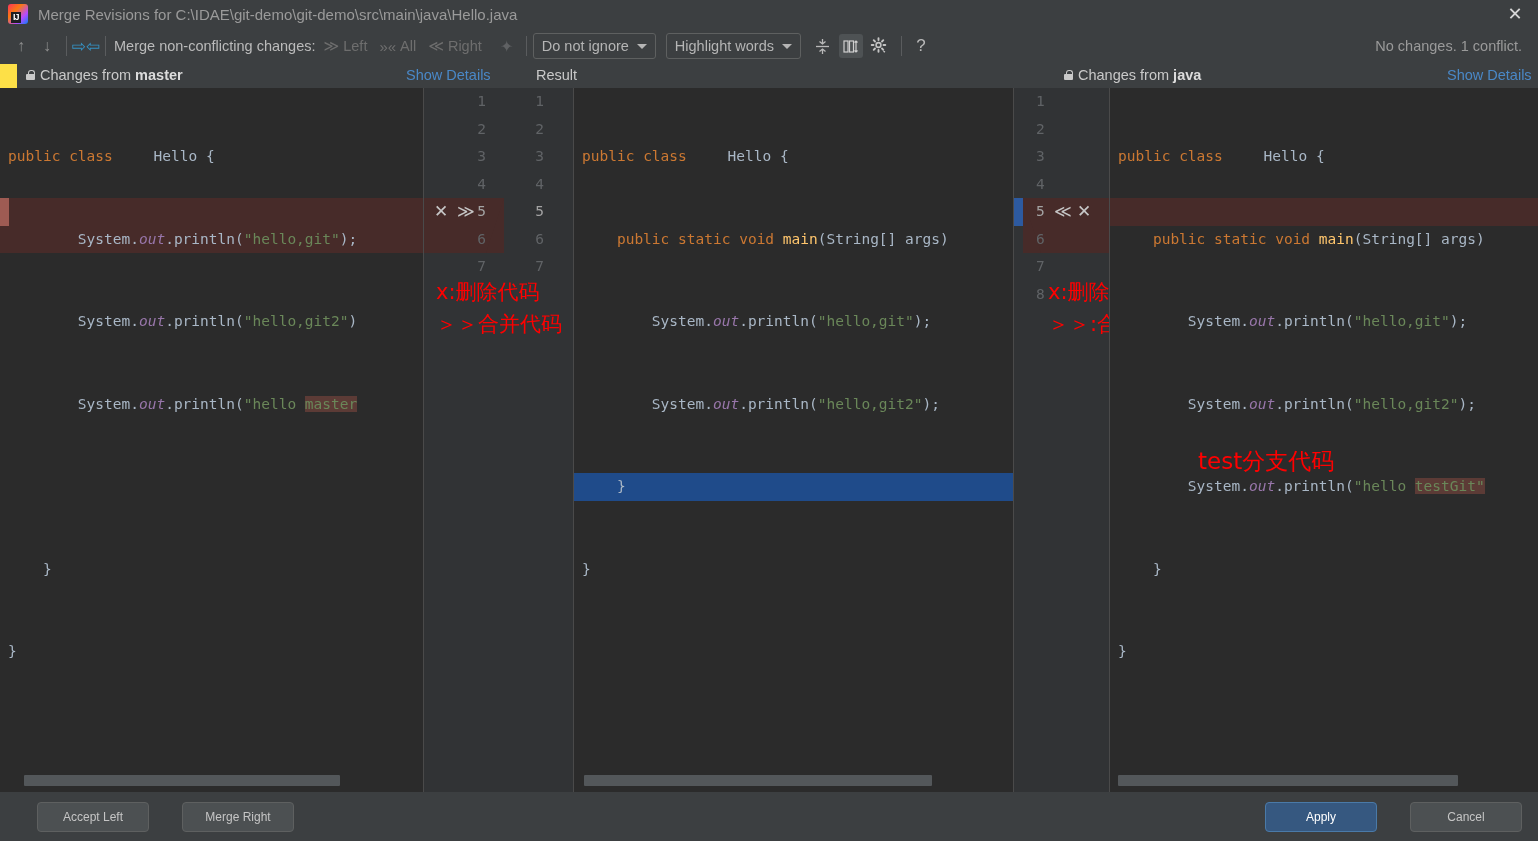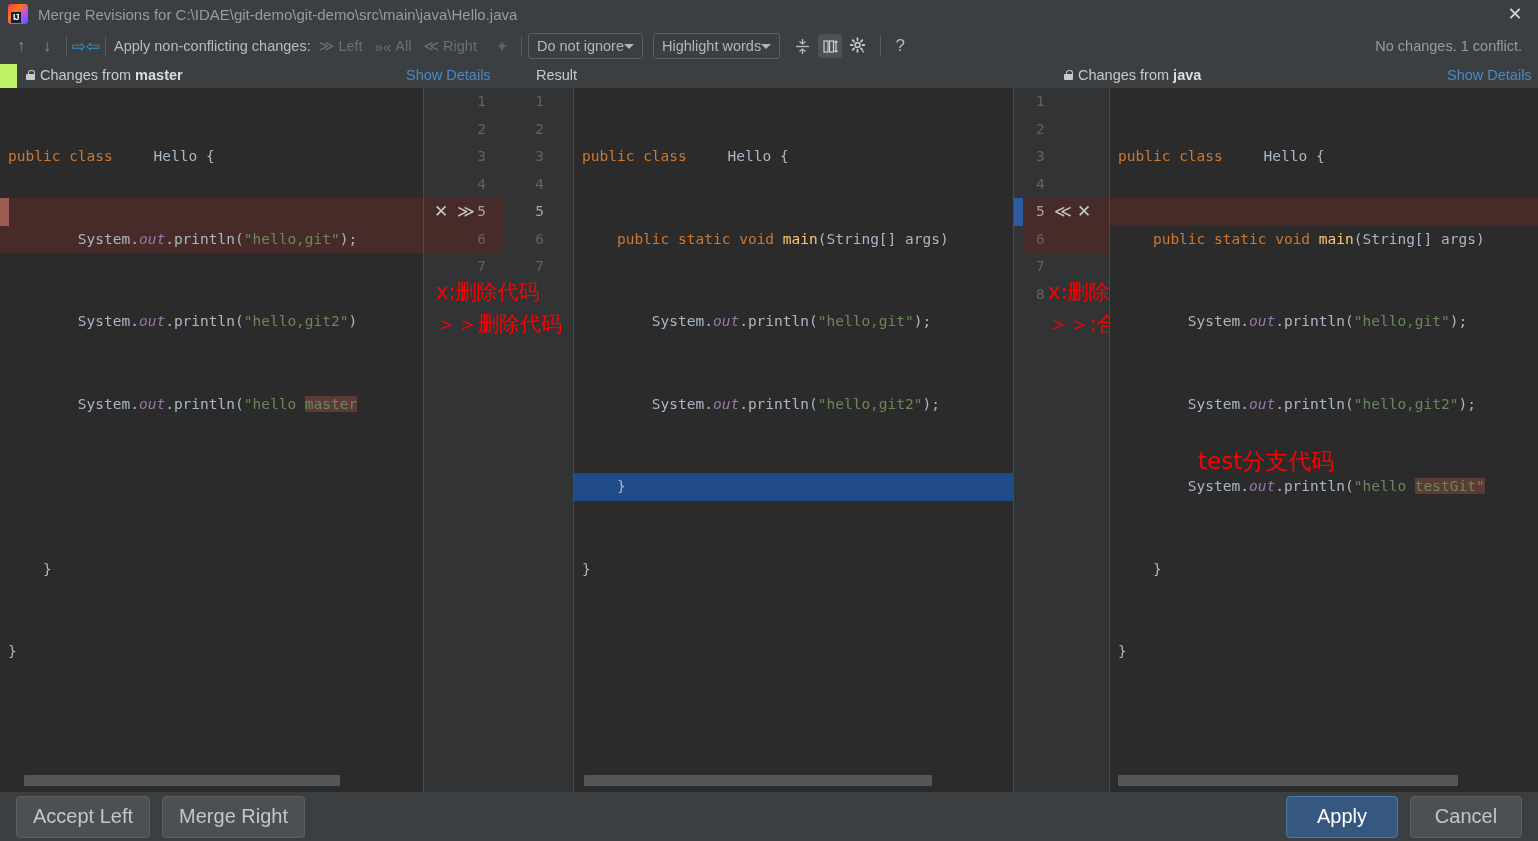--- a/index.html
+++ b/index.html
@@ -2,21 +2,21 @@
 <html><head>
 <meta charset="utf-8">
 <style>
   * { box-sizing: border-box; margin: 0; padding: 0; }
   html, body {
     width: 1538px; height: 841px;
     background: #3c3f41;
     font-family: "Liberation Sans", sans-serif;
     overflow: hidden;
   }
-  .window { position: relative; width: 1538px; height: 841px; background: #bef264; }
+  .window { position: relative; width: 1538px; height: 841px; background: #fde047; }
 
   
   .titlebar {
     position: absolute; top: 0; left: 0; width: 1538px; height: 28px;
     background: #3c3f41; display: flex; align-items: center;
   }
   .app-logo {
     width: 20px; height: 20px; margin-left: 8px; margin-right: 10px;
     border-radius: 3px; position: relative; overflow: hidden;
     background: linear-gradient(135deg, #fe315d 0%, #f97a12 35%, #b74aff 70%, #087cfa 100%);
@@ -48,21 +48,21 @@
   }
   .tb-sep { width: 1px; height: 20px; background: #5a5c5e; margin: 0 6px; flex: 0 0 auto; }
   .tb-label { font-size: 14.5px; color: #bbbbbb; margin: 0 8px 0 2px; white-space: nowrap; }
   .tb-action {
     font-size: 14.5px; color: #6e6e6e; margin-right: 12px; white-space: nowrap;
     display: flex; align-items: center; gap: 4px;
   }
   .tb-action .chev { font-size: 15px; color: #6e6e6e; }
   .combo {
     height: 26px; border: 1px solid #5e6060; border-radius: 3px; background: #3c3f41;
-    display: flex; align-items: center; padding: 0 8px; 
+    display: flex; align-items: center; padding: 0 8px; gap: 8px;
     font-size: 14.5px; color: #b5b5b5; margin-right: 10px; white-space: nowrap;
   }
   .combo .caret {
     width: 0; height: 0; border-left: 5px solid transparent; border-right: 5px solid transparent;
     border-top: 5px solid #b5b5b5;
   }
   .tb-toggle {
     width: 24px; height: 24px; display: flex; align-items: center; justify-content: center;
     color: #b9b9b9; margin-right: 4px; border-radius: 3px;
   }
@@ -143,25 +143,25 @@
   
   .hscroll { position: absolute; bottom: 6px; height: 11px; background: transparent; }
   .hscroll .thumb { height: 11px; background: #53575a; border-radius: 1px; }
 
   
   .bottombar {
     position: absolute; bottom: 0; left: 0; width: 1538px; height: 49px;
     background: #3c3f41; display: flex; align-items: center; padding: 0 16px;
   }
   .btn {
-    height: 42px; min-width: 112px; padding: 0 16px; border-radius: 4px;
+    height: 30px; min-width: 112px; padding: 0 16px; border-radius: 4px;
     border: 1px solid #5e6060; background: #4c5052; color: #c5c5c5;
-    font-size: 20px; font-family: "Liberation Sans", sans-serif;
+    font-size: 12px; font-family: "Liberation Sans", sans-serif;
     display: flex; align-items: center; justify-content: center; cursor: pointer;
-    margin-right: 12px; white-space: nowrap;
+    margin-right: 12px; white-space: nowrap; margin-left: 21px;
   }
   .btn.primary { background: #365880; border-color: #4a7aa8; color: #ffffff; }
   .btn.ghost { background: #4c5052; }
   .spacer { flex: 1 1 auto; }
 </style>
 </head>
 <body>
 
 <div class="window">
 
@@ -170,21 +170,21 @@
     <div class="title-text">Merge Revisions for C:\IDAE\git-demo\git-demo\src\main\java\Hello.java</div>
     <div class="close-btn">✕</div>
   </div>
 
   <div class="toolbar">
     <div class="tb-icon">↑</div>
     <div class="tb-icon">↓</div>
     <div class="tb-sep"></div>
     <div class="tb-icon" style="color:#3592c4;font-size:17px;">⇨⇦</div>
     <div class="tb-sep"></div>
-    <div class="tb-label">Apply non-conflicting changes:</div>
+    <div class="tb-label">Merge non-conflicting changes:</div>
     <div class="tb-action">
       <span class="chev">≫</span>
       <span>Left</span>
     </div>
     <div class="tb-action">
       <span class="chev">»«</span>
       <span>All</span>
     </div>
     <div class="tb-action">
       <span class="chev">≪</span>
@@ -291,21 +291,21 @@
             <span class="num" style="right:88px;">6</span>
             <span class="num" style="right:30px;">6</span>
           </div>
         <div class="gl">
             <span class="num" style="right:88px;">7</span>
             <span class="num" style="right:30px;">7</span>
           </div>
       </div>
 
       <div class="anno" style="left:12px;top:190px;">x:删除代码</div>
-      <div class="anno" style="left:12px;top:222px;">＞＞删除代码</div>
+      <div class="anno" style="left:12px;top:222px;">＞＞合并代码</div>
     </div>
 
     <div class="pane pane-mid">
       <div class="code">
         <div class="ln"><span class="k">public</span> <span class="k">class</span> <span class="cls">Hello</span> {</div>
         <div class="ln">    <span class="k">public</span> <span class="k">static</span> <span class="k">void</span> <span class="fn">main</span>(String[] args)</div>
         <div class="ln">        System.<span class="fld">out</span>.println(<span class="st">"hello,git"</span>);</div>
         <div class="ln">        System.<span class="fld">out</span>.println(<span class="st">"hello,git2"</span>);</div>
         <div class="ln selected-result">    }</div>
         <div class="ln">}</div>

